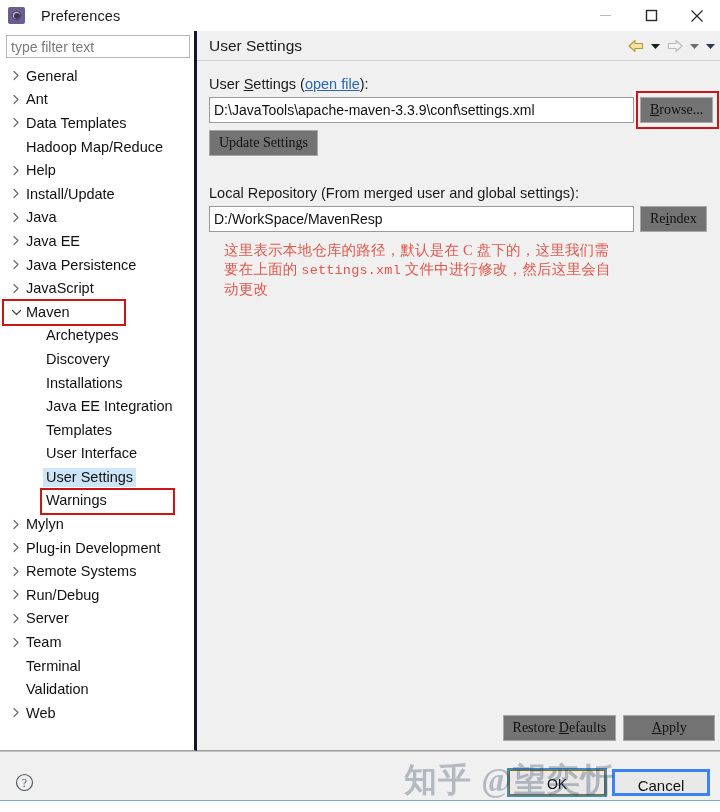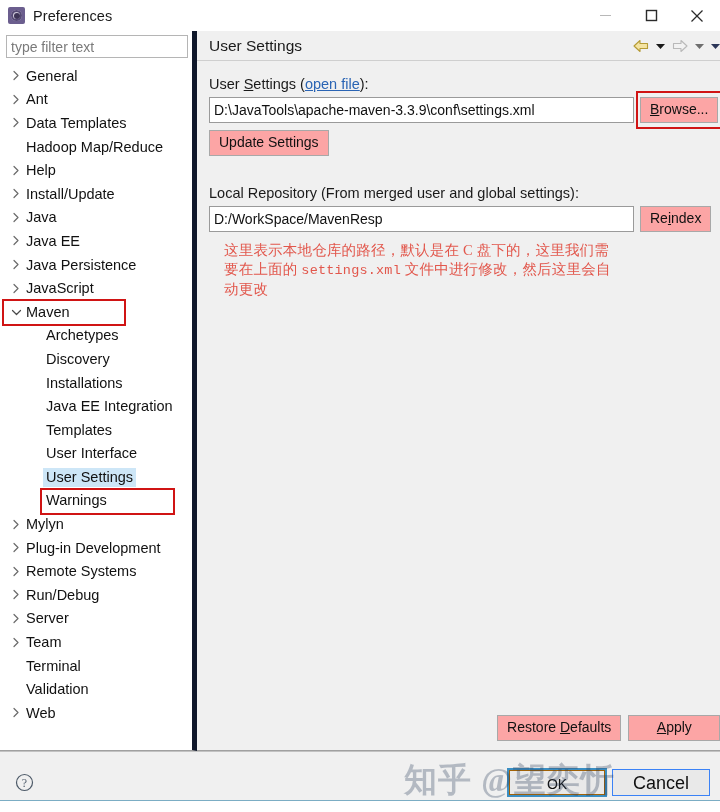--- a/index.html
+++ b/index.html
@@ -25,21 +25,21 @@
     background: #ffffff;
     display: flex;
     align-items: center;
     flex: 0 0 auto;
     position: relative;
   }
   .title-left {
     display: flex;
     align-items: center;
     padding-left: 8px;
-    gap: 8px;
+    gap: 16px;
   }
   .app-icon {
     width: 17px; height: 17px;
     border-radius: 2px;
     background: #6b5e8e;
     position: relative;
     display: block;
   }
   .app-icon::before {
     content: "";
@@ -83,21 +83,21 @@
     min-height: 0;
     background: #f0f0f0;
     padding: 0;
   }
 
   
   .left-pane {
     width: 197px;
     flex: 0 0 197px;
     background: #ffffff;
-    border-right: 5px solid #0f172a;
+    border-right: 3px solid #0f172a;
     border-bottom: 1px solid #a0a0a0;
     display: flex;
     flex-direction: column;
     min-height: 0;
   }
   .filter-wrap {
     padding: 4px 4px 3px 6px;
     background: #ffffff;
   }
   .filter-input {
@@ -218,23 +218,23 @@
     border: 1px solid #9a9a9a;
     background: #ffffff;
     font-family: "Liberation Sans", sans-serif;
     font-size: 14px;
     color: #111;
     padding: 0 4px;
     outline: none;
   }
   .btn {
     min-height: 26px;
-    background: #fca5a5;
+    background: #737373;
     border: 1px solid #a8a8a8;
-    font-family: Liberation Sans, sans-serif;
+    font-family: Liberation Serif, serif;
     font-size: 14px;
     color: #111;
     padding: 2px 9px 3px 9px;
     white-space: nowrap;
     line-height: 19px;
   }
   .btn u { text-decoration: underline; }
 
   .browse-wrap {
     position: relative;
@@ -307,22 +307,22 @@
     font-size: 14px;
     font-family: "Liberation Sans", sans-serif;
     color: #111;
     text-align: center;
     line-height: 25px;
   }
   .btn-cancel {
     width: 98px;
     height: 27px;
     background: #e9e9e9;
-    border: 1px solid #3b82f6;
-    font-size: 18px;
+    border: 3px solid #3b82f6;
+    font-size: 15px;
     font-family: "Liberation Sans", sans-serif;
     color: #111;
     text-align: center;
     line-height: 25px;
   }
 
   .bottom-strip {
     position: absolute;
     left: 0; right: 0; bottom: 0;
     height: 12px;

